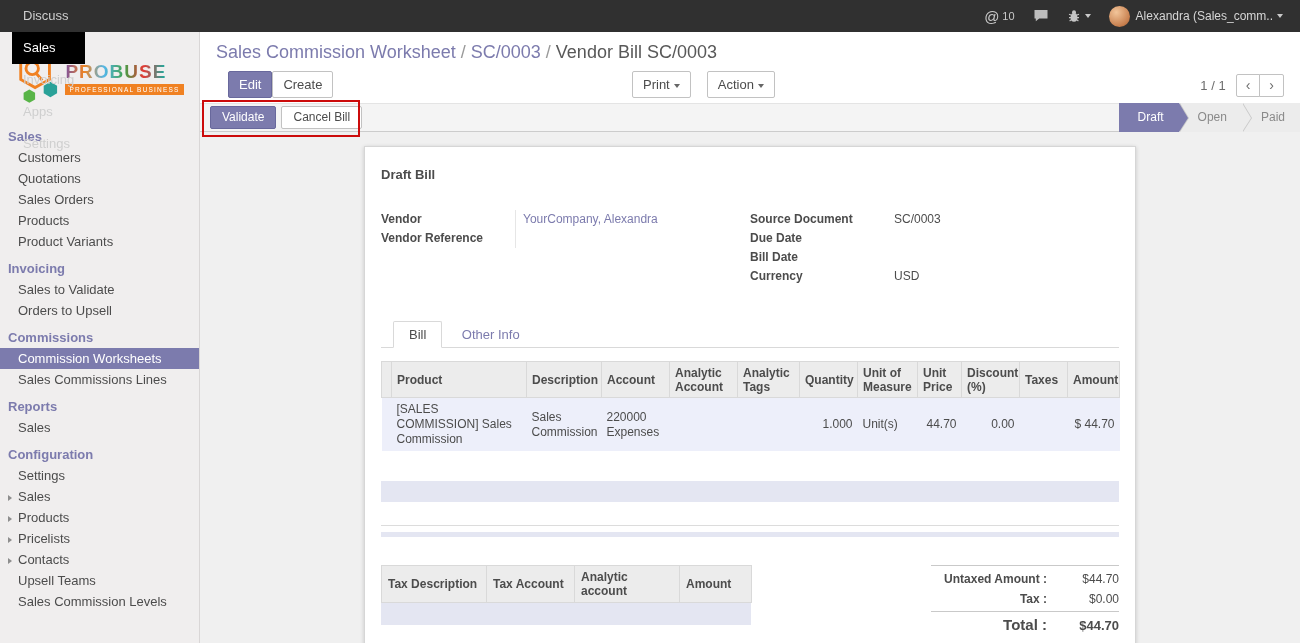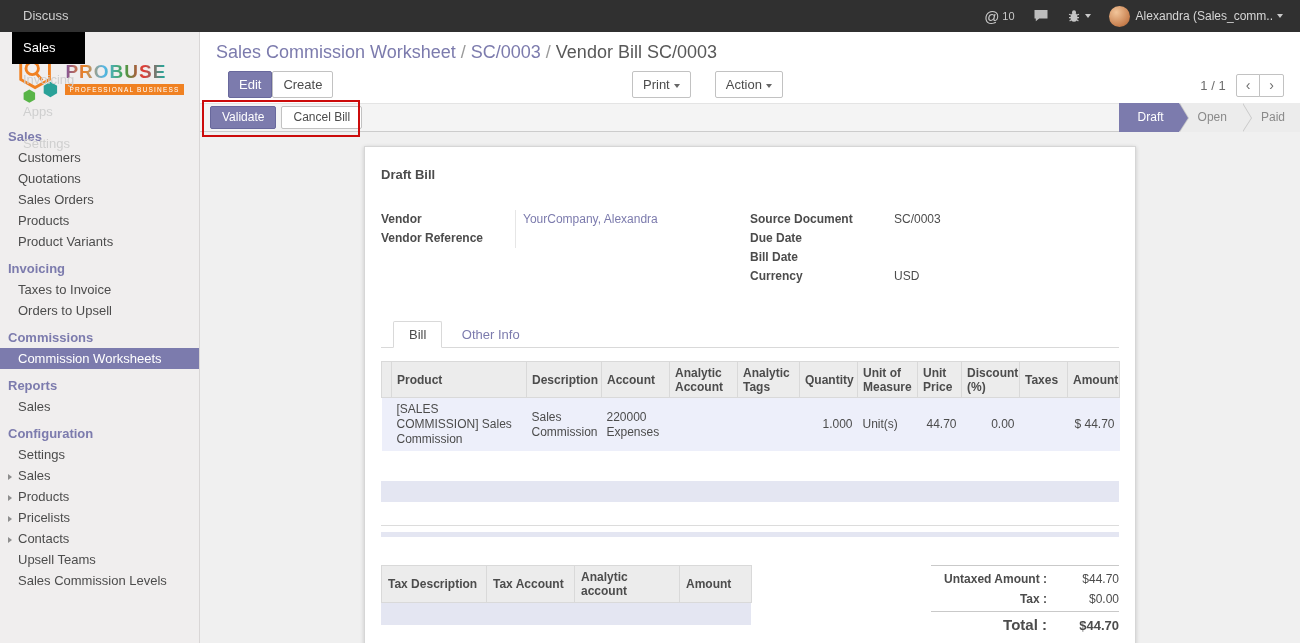--- a/index.html
+++ b/index.html
@@ -38,21 +38,21 @@
   
   .main { position:absolute; left:200px; top:32px; width:1100px; height:611px; }
   .control-panel { height:71px; background:#fff; position:relative; }
   .breadcrumb { padding:10px 0 0 16px; font-size:18px; white-space:nowrap; }
   .crumb-link { color:#7c7bad; cursor:pointer; }
   .crumb-sep { color:#9a9a9a; padding:0 5px; }
   .crumb-current { color:#585858; }
   .cp-buttons { position:absolute; left:28px; top:39px; display:flex; }
   .btn { display:inline-block; font-size:13px; line-height:17px; padding:4px 10px; border:1px solid #c2c2c2; background:#fff; color:#4c4c4c; border-radius:2px; cursor:pointer; white-space:nowrap; }
   .btn-primary { background:#7c7bad; border-color:#68689c; color:#fff; }
-  .cp-dropdowns { position:absolute; left:432px; top:39px; display:flex; gap:24px; }
+  .cp-dropdowns { position:absolute; left:432px; top:39px; display:flex; gap:16px; }
   .btn .caret { color:#666; }
   .pager { position:absolute; right:16px; top:42px; display:flex; align-items:center; gap:10px; }
   .pager-text { font-size:13px; color:#6d6d6d; }
   .pager-btns { display:flex; }
   .pager-btns .btn { padding:2px 9px; font-size:14px; line-height:17px; border-radius:0; margin-left:-1px; color:#6d6d6d; }
   .pager-btns .btn:first-child { border-radius:2px 0 0 2px; margin-left:0; }
   .pager-btns .btn:last-child { border-radius:0 2px 2px 0; }
 
   
   .statusbar { height:29px; background:#f4f4f4; border-top:1px solid #e4e4e4; border-bottom:1px solid #cccccc; position:relative; display:flex; align-items:center; }
@@ -171,25 +171,26 @@
 
 
     <div class="nav-heading" style="margin-top:2px;">Sales</div>
     <div class="nav-item">Customers</div>
     <div class="nav-item">Quotations</div>
     <div class="nav-item">Sales Orders</div>
     <div class="nav-item">Products</div>
     <div class="nav-item">Product Variants</div>
 
     <div class="nav-heading">Invoicing</div>
-    <div class="nav-item">Taxes to Invoice</div>
+    <div class="nav-item">Sales to Validate</div>
     <div class="nav-item">Orders to Upsell</div>
 
     <div class="nav-heading">Commissions</div>
     <div class="nav-item selected">Commission Worksheets</div>
+    <div class="nav-item">Sales Commissions Lines</div>
 
     <div class="nav-heading">Reports</div>
     <div class="nav-item">Sales</div>
 
     <div class="nav-heading">Configuration</div>
     <div class="nav-item">Settings</div>
     <div class="nav-item"><span class="tri"></span><span>Sales</span></div>
     <div class="nav-item"><span class="tri"></span><span>Products</span></div>
     <div class="nav-item"><span class="tri"></span><span>Pricelists</span></div>
     <div class="nav-item"><span class="tri"></span><span>Contacts</span></div>

